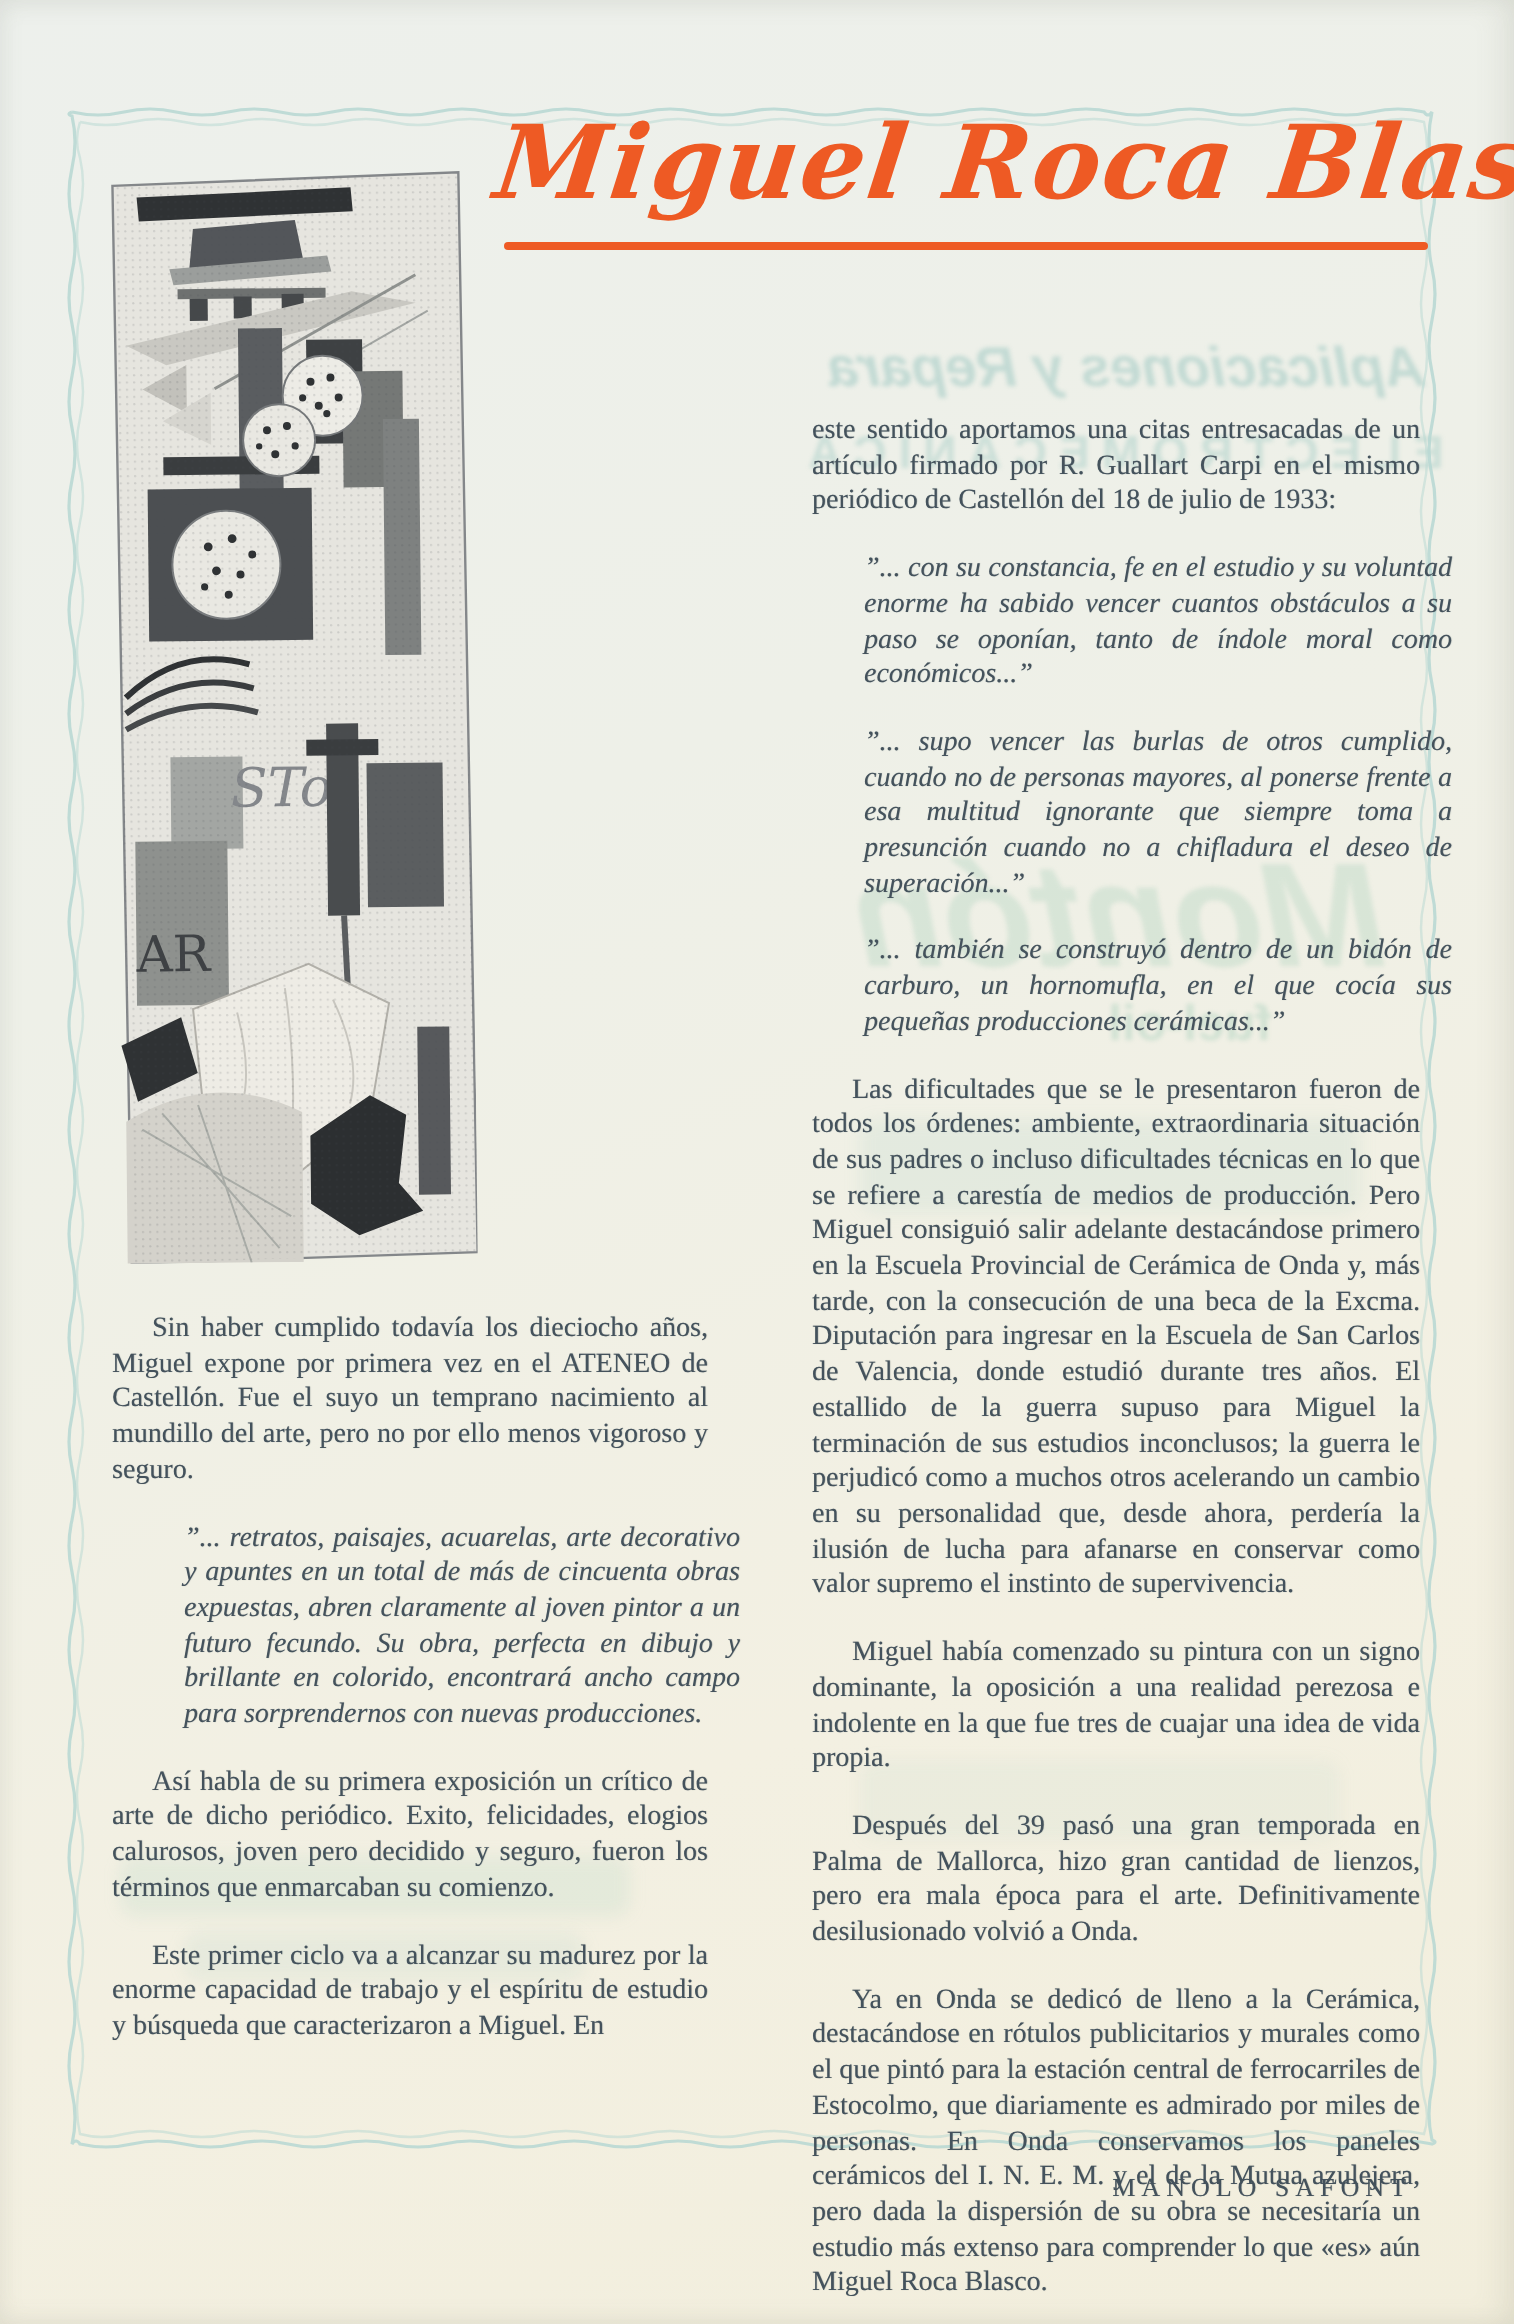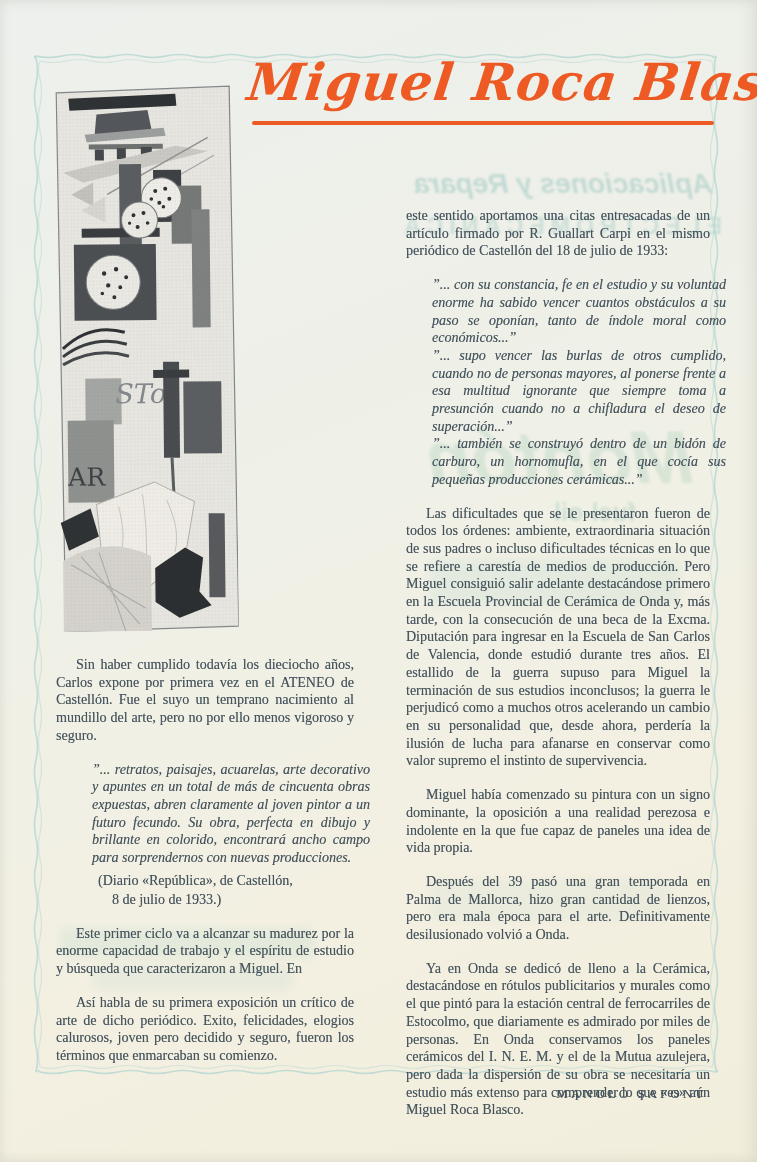--- a/index.html
+++ b/index.html
@@ -30,21 +30,21 @@
   .artwork{position:absolute;left:57px;top:85px;width:179px;height:546px;transform:rotate(-0.6deg);}
   
   .col{
     position:absolute;font-size:14px;line-height:17.7px;text-align:justify;
     text-shadow:0.2px 0.2px 0.4px rgba(55,70,80,0.45);
   }
   .col-left{left:40px;top:640px;width:330px;}
   .col-right{left:390px;top:191px;width:336px;}
   .para{text-indent:20px;margin:16px;}
   .para.noindent{text-indent:0;}
-  .quote{font-style:italic;margin:0 0 0 52px;text-indent:0;}
+  .quote{font-style:italic;margin:16px 0 0 52px;text-indent:0;}
   .col-right .quote{margin-left:42px;}
   .attribution{margin:4px 0 4px 58px;text-indent:0;line-height:19px;}
   .attribution .l2{display:block;padding-left:14px;}
   .signature{
     position:absolute;left:390px;top:1086px;width:336px;text-align:right;
     padding-right:20px;box-sizing:border-box;
     font-size:13px;letter-spacing:3px;
     text-shadow:0.2px 0.2px 0.4px rgba(55,70,80,0.45);
   }
 </style>
@@ -139,36 +139,32 @@
       <polygon points="2,437 32,423 40,451 10,465" fill="#2f3234"></polygon>
       <path d="M4,475 q44,-26 88,-4 L92,546 L4,546 Z" fill="#d4d2cb"></path>
       <path d="M12,479 L86,523 M22,471 L80,539 M40,467 L66,546" stroke="#a9aca7" stroke-width="1"></path>
       <polygon points="96,483 126,463 144,473 140,507 152,521 120,533 96,517" fill="#2c2f31"></polygon>
       <rect x="150" y="429" width="16" height="84" fill="#57595c"></rect>
       <polygon points="2,7 175,2 179,542 6,546" fill="url(#ht)"></polygon>
     </svg>
   </div>
 
   <div class="col col-left" style="color: rgb(68, 82, 92);">
-    <p class="para">Sin haber cumplido todavía los dieciocho años, Carlos expone por primera vez en el ATENEO de Castellón. Fue el suyo un temprano nacimiento al mundillo del arte, pero no por ello menos vigoroso y seguro.</p>
+    <p class="para">Sin haber cumplido todavía los dieciocho años, Miguel expone por primera vez en el ATENEO de Castellón. Fue el suyo un temprano nacimiento al mundillo del arte, pero no por ello menos vigoroso y seguro.</p>
     <p class="quote">”... retratos, paisajes, acuarelas, arte decorativo y apuntes en un total de más de cincuenta obras expuestas, abren claramente al joven pintor a un futuro fecundo. Su obra, perfecta en dibujo y brillante en colorido, encontrará ancho campo para sorprendernos con nuevas producciones.</p>
-    <p class="attribution">
-      <span>(Diario «República», de Castellón,</span>
-      <span class="l2">8 de julio de 1933.)</span>
-    </p>
+    <p class="para">Así habla de su primera exposición un crítico de arte de dicho periódico. Exito, felicidades, elogios calurosos, joven pero decidido y seguro, fueron los términos que enmarcaban su comienzo.</p>
     <p class="para">Este primer ciclo va a alcanzar su madurez por la enorme capacidad de trabajo y el espíritu de estudio y búsqueda que caracterizaron a Miguel. En</p>
-    <p class="para">Así habla de su primera exposición un crítico de arte de dicho periódico. Exito, felicidades, elogios calurosos, joven pero decidido y seguro, fueron los términos que enmarcaban su comienzo.</p>
   </div>
 
   <div class="col col-right" style="color: rgb(68, 82, 92);">
     <p class="para noindent">este sentido aportamos una citas entresacadas de un artículo firmado por R. Guallart Carpi en el mismo periódico de Castellón del 18 de julio de 1933:</p>
     <p class="quote">”... con su constancia, fe en el estudio y su voluntad enorme ha sabido vencer cuantos obstáculos a su paso se oponían, tanto de índole moral como económicos...”</p>
     <p class="quote">”... supo vencer las burlas de otros cumplido, cuando no de personas mayores, al ponerse frente a esa multitud ignorante que siempre toma a presunción cuando no a chifladura el deseo de superación...”</p>
     <p class="quote">”... también se construyó dentro de un bidón de carburo, un hornomufla, en el que cocía sus pequeñas producciones cerámicas...”</p>
     <p class="para">Las dificultades que se le presentaron fueron de todos los órdenes: ambiente, extraordinaria situación de sus padres o incluso dificultades técnicas en lo que se refiere a carestía de medios de producción. Pero Miguel consiguió salir adelante destacándose primero en la Escuela Provincial de Cerámica de Onda y, más tarde, con la consecución de una beca de la Excma. Diputación para ingresar en la Escuela de San Carlos de Valencia, donde estudió durante tres años. El estallido de la guerra supuso para Miguel la terminación de sus estudios inconclusos; la guerra le perjudicó como a muchos otros acelerando un cambio en su personalidad que, desde ahora, perdería la ilusión de lucha para afanarse en conservar como valor supremo el instinto de supervivencia.</p>
-    <p class="para">Miguel había comenzado su pintura con un signo dominante, la oposición a una realidad perezosa e indolente en la que fue capaz de paneles una idea de vida propia.</p>
+    <p class="para">Miguel había comenzado su pintura con un signo dominante, la oposición a una realidad perezosa e indolente en la que fue tres de cuajar una idea de vida propia.</p>
     <p class="para">Después del 39 pasó una gran temporada en Palma de Mallorca, hizo gran cantidad de lienzos, pero era mala época para el arte. Definitivamente desilusionado volvió a Onda.</p>
     <p class="para">Ya en Onda se dedicó de lleno a la Cerámica, destacándose en rótulos publicitarios y murales como el que pintó para la estación central de ferrocarriles de Estocolmo, que diariamente es admirado por miles de personas. En Onda conservamos los paneles cerámicos del I. N. E. M. y el de la Mutua azulejera, pero dada la dispersión de su obra se necesitaría un estudio más extenso para comprender lo que «es» aún Miguel Roca Blasco.</p>
   </div>
 
   <div class="signature" style="color: rgb(68, 82, 92);">MANOLO SAFONT</div>
 
 </div>
 
 </body></html>

